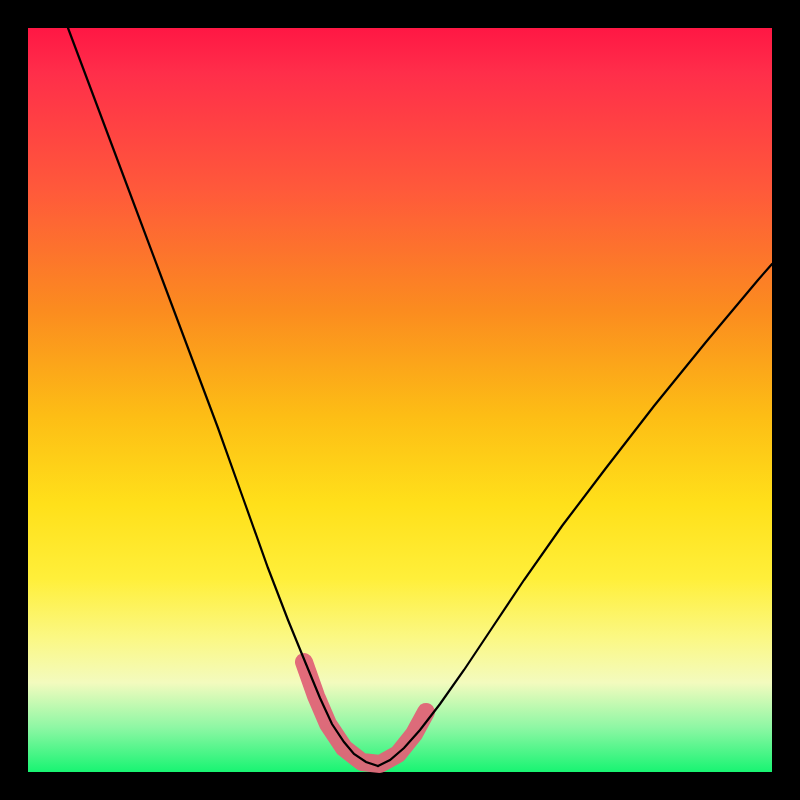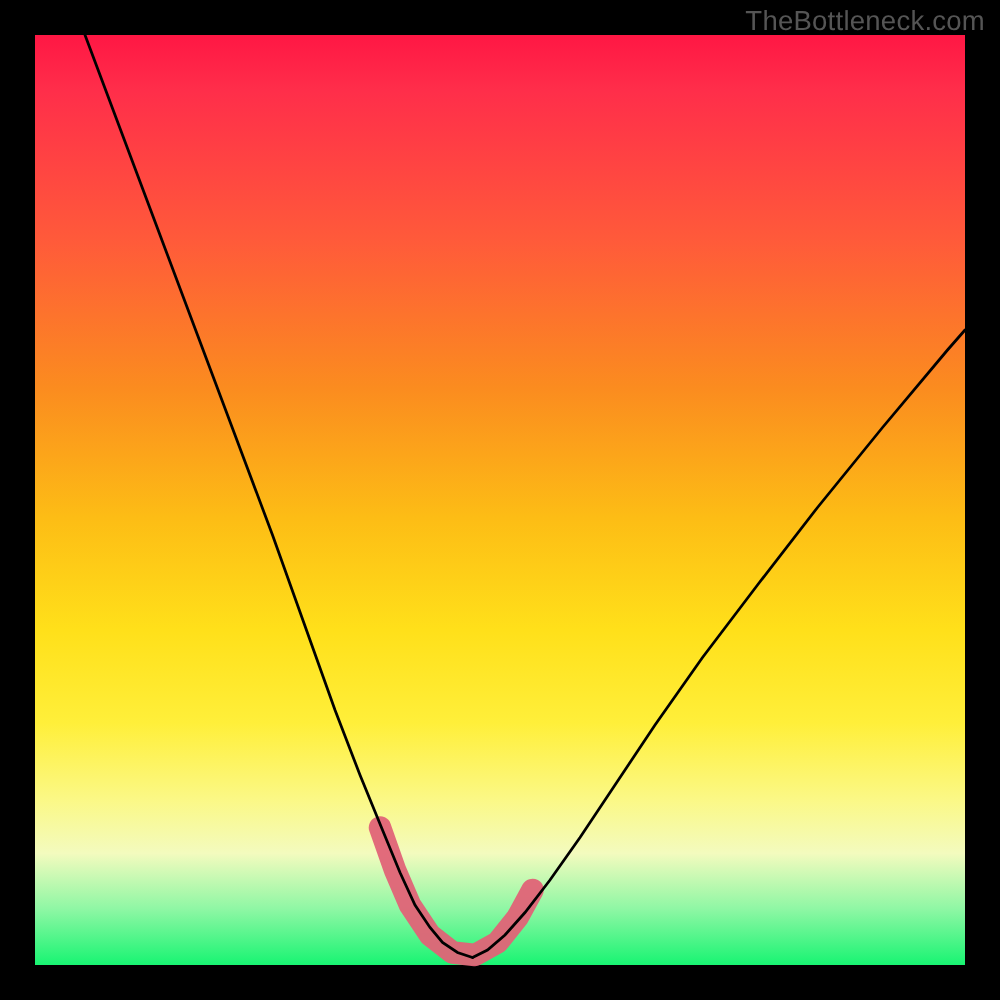--- a/index.html
+++ b/index.html
@@ -69,21 +69,20 @@
     stroke-width: 18;
     stroke-linecap: round;
     stroke-linejoin: round;
     opacity: 0.95;
   }
 </style>
 </head>
 <body>
 
 <div class="frame">
-  <div class="watermark">TheBottleneck.com</div>
 
   <div class="plot-area">
     <svg class="curves" viewBox="0 0 744 744">
       <path id="path-highlight" class="highlight" d="M276 634 L288 668 L300 696 L316 720 L334 734 L352 736 L370 726 L386 706 L398 684"></path>
       <path id="path-left" class="curve" d="M40 0 L70 80 L100 160 L130 240 L160 320 L190 400 L215 470 L240 540 L260 592 L278 636 L292 670 L304 696 L316 714 L326 726 L338 734 L350 738"></path>
       <path id="path-right" class="curve" d="M350 738 L362 732 L376 720 L392 702 L412 676 L436 642 L464 600 L496 552 L534 498 L578 440 L626 378 L678 314 L730 252 L744 236"></path>
     </svg>
   </div>
 </div>
 

